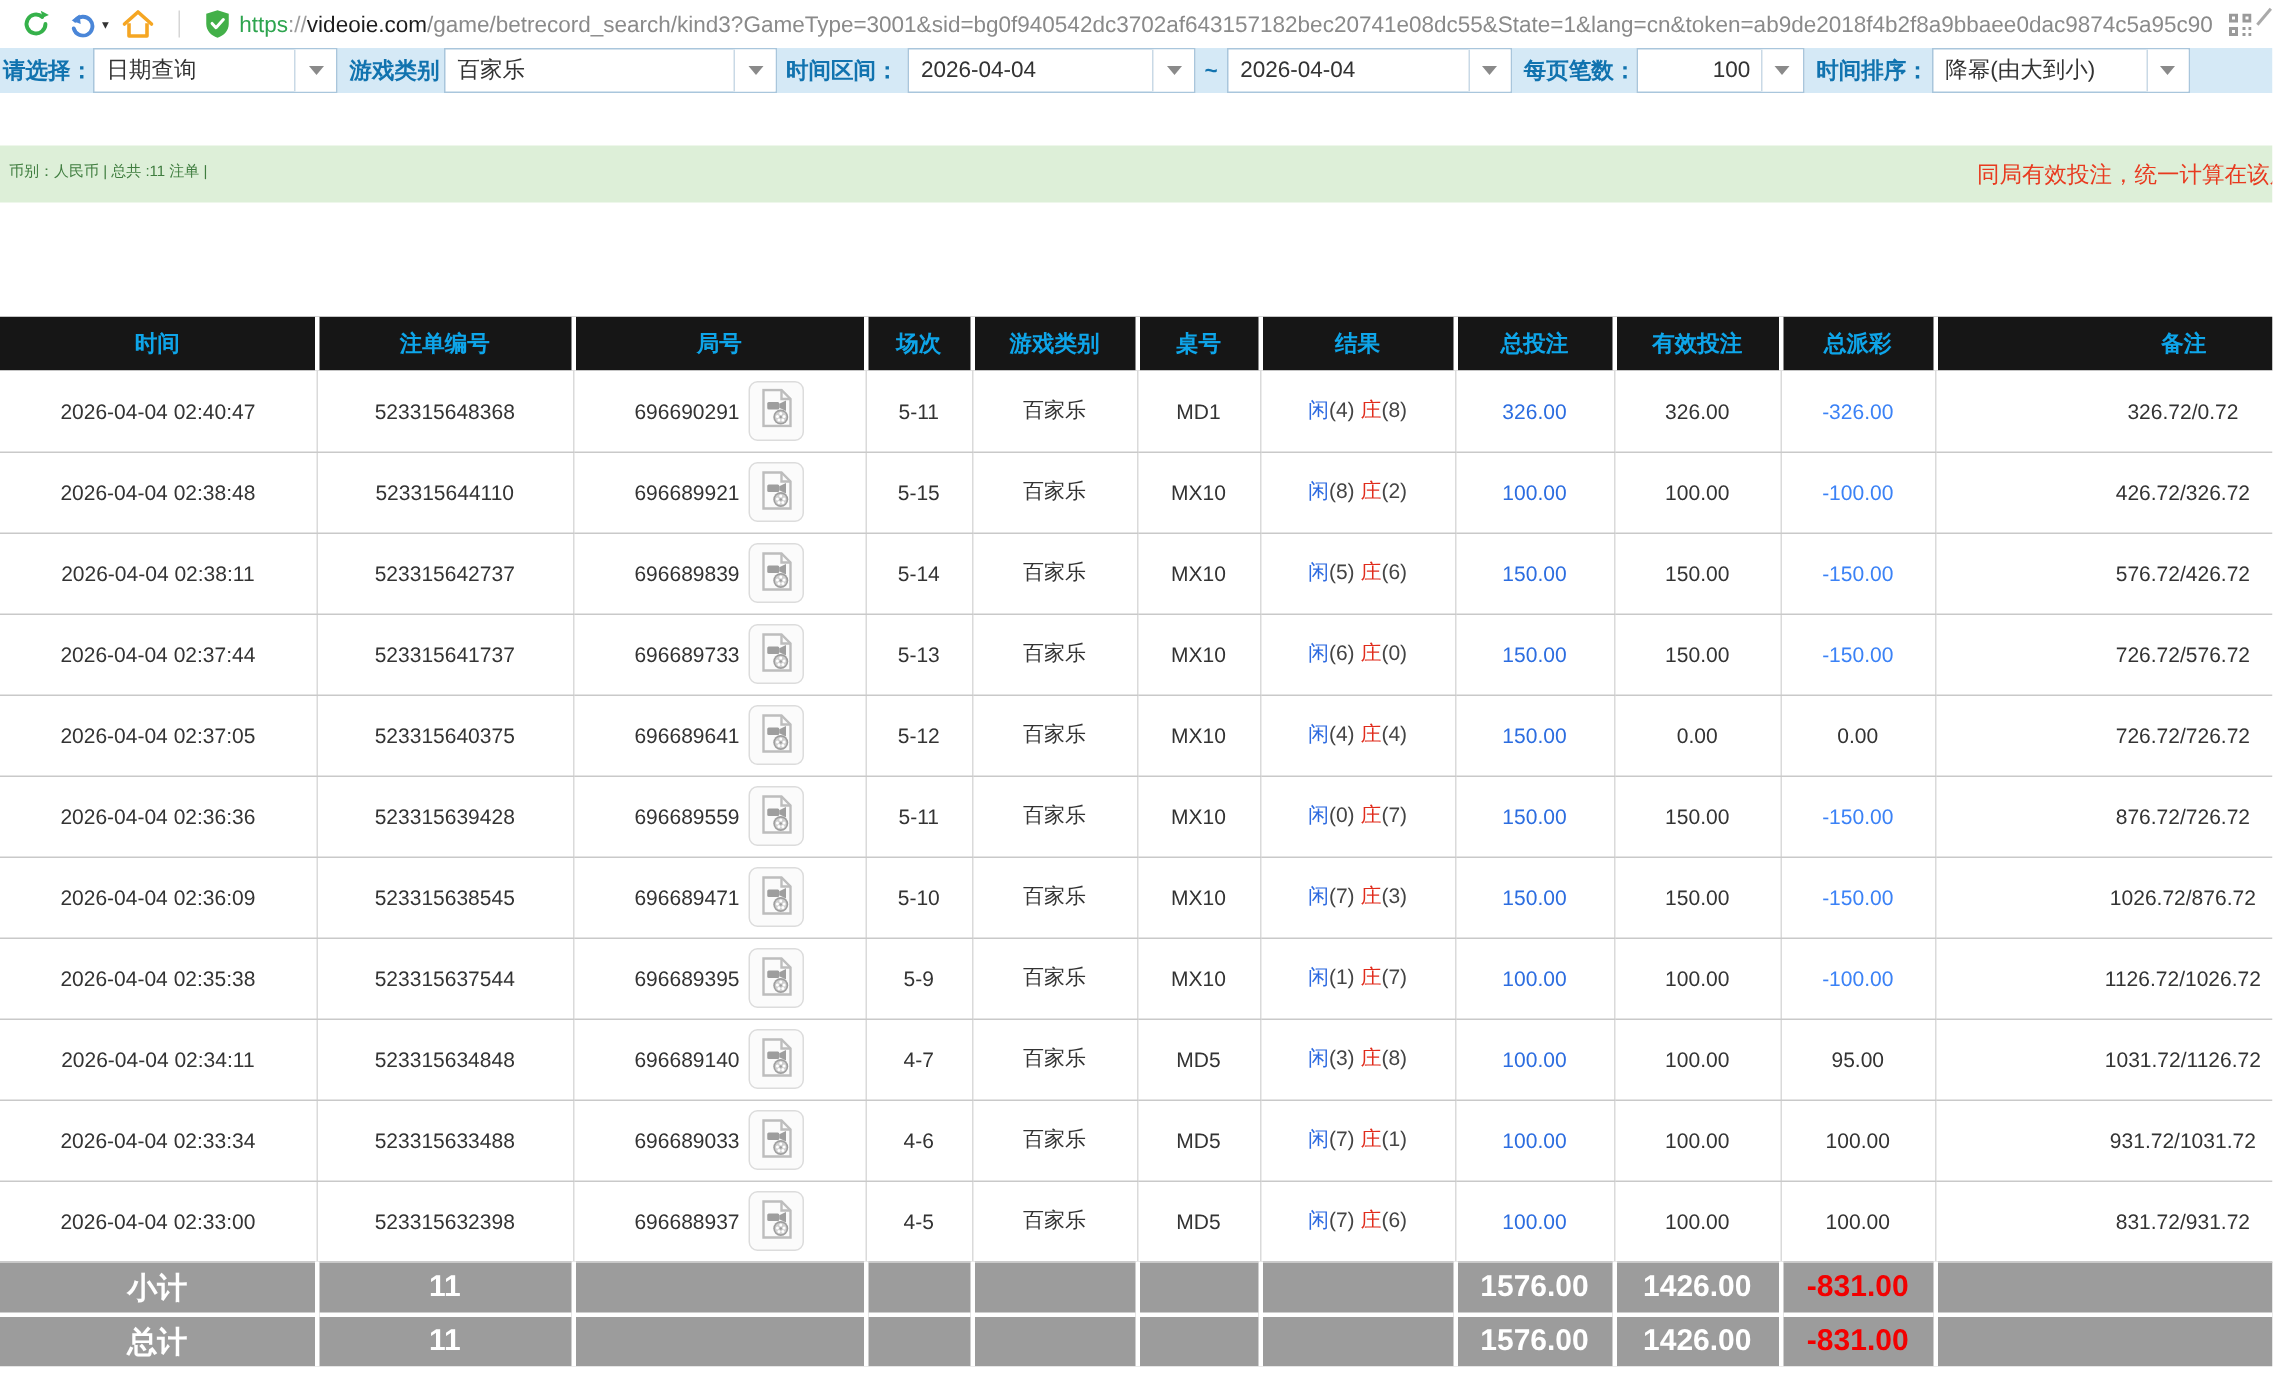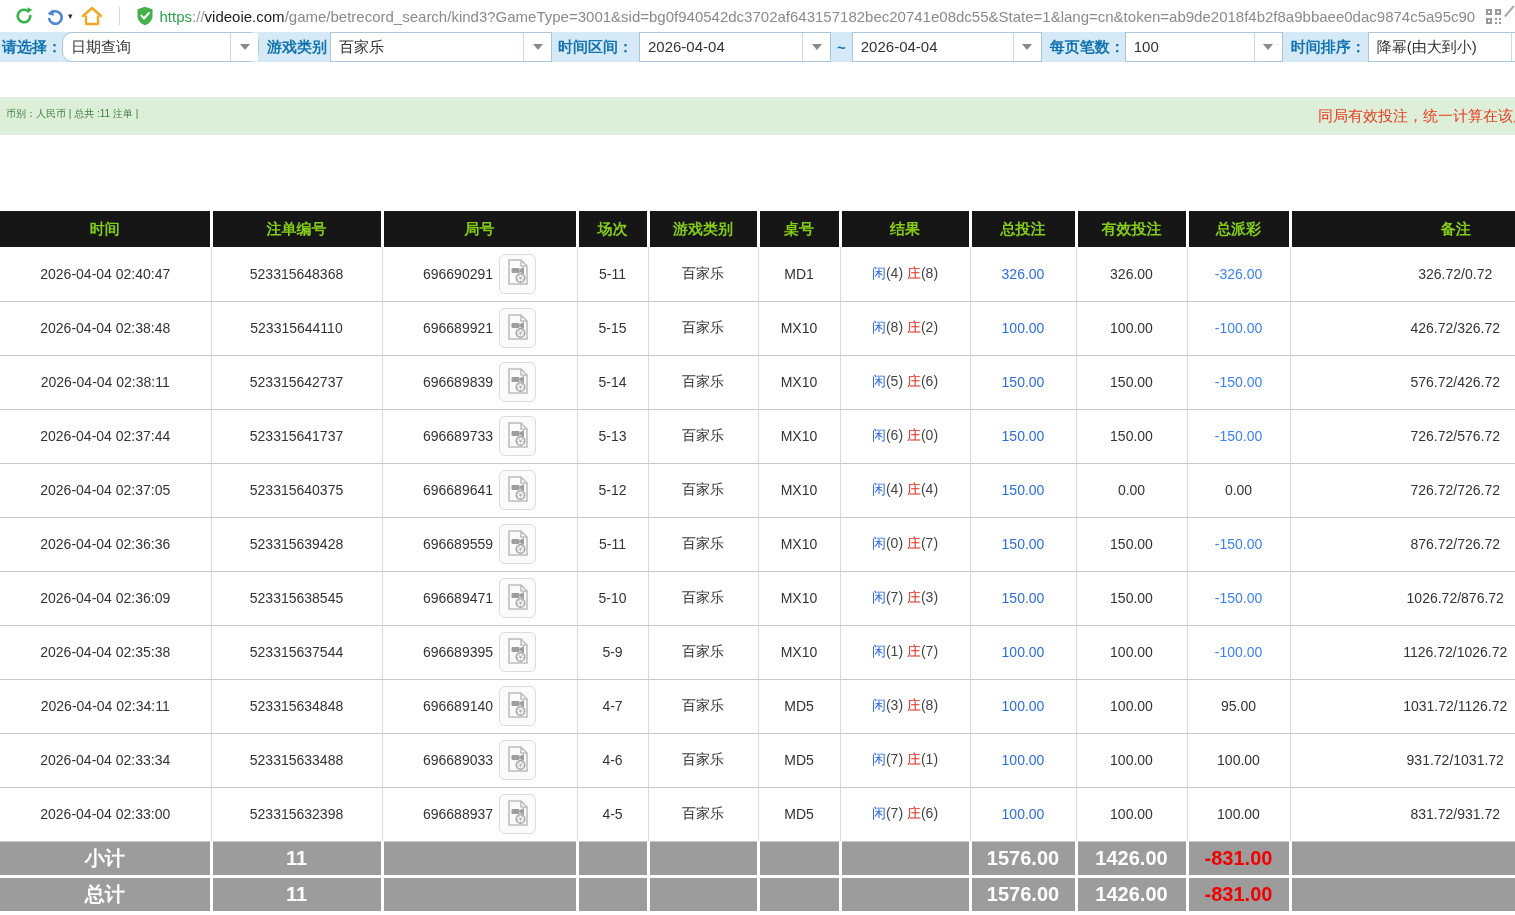--- a/index.html
+++ b/index.html
@@ -32,21 +32,21 @@
   
   .summary-bar { height:38px; background:#ddefd8; position:relative; overflow:hidden; }
   .summary-left { position:absolute; left:6px; top:10px; color:#3f7d3f; font-size:10px; white-space:nowrap; }
   .summary-right { position:absolute; left:1318px; top:10px; color:#e83a1f; font-size:15px; white-space:nowrap; }
 
   .gap-b { height:76px; background:#fff; }
 
   
   .table-wrap { width:1515px; overflow:hidden; }
   table { width:1620px; table-layout:fixed; border-collapse:collapse; }
-  thead th { background:#161616; color:#84cc16; font-size:15px; font-weight:bold; height:36px; text-align:center; border-right:3px solid #fff; }
+  thead th { background:#161616; color:#0ea5e9; font-size:15px; font-weight:bold; height:36px; text-align:center; border-right:3px solid #fff; }
   thead th:last-child { border-right:none; }
   tbody td { height:54px; text-align:center; font-size:14px; color:#333; background:#fff;
     border-bottom:1px solid #c9c9c9; border-right:1px solid #dadada; }
   tbody td:last-child { border-right:none; }
   .val-blue { color:#2c6de0; }
   .val-red { color:#3b82f6; }
   .p-label { color:#2d6ae0; }
   .b-label { color:#e02c1c; }
   .r-num { color:#444; }
   .round-num { vertical-align:middle; }
@@ -106,41 +106,41 @@
         <rect x="13" y="9" width="2" height="2"></rect>
         <rect x="9" y="13" width="2" height="2"></rect>
         <rect x="13" y="13" width="2" height="2"></rect>
     </svg>
   </span>
   <span class="corner-partial"></span>
 </div>
 
 <div class="filter-bar">
   <span class="flabel">请选择：</span>
-  <div class="combo" style="width:197px;border-radius:10px;">
+  <div class="combo" style="width:163px;">
     <span class="combo-text">日期查询</span>
     <span class="combo-arrow"></span>
   </div>
   <span class="flabel" style="margin-left:8px;">游戏类别</span>
   <div class="combo" style="width:222px;margin-left:3px;">
     <span class="combo-text">百家乐</span>
     <span class="combo-arrow"></span>
   </div>
   <span class="flabel" style="margin-left:6px;">时间区间：</span>
   <div class="combo" style="width:192px;margin-left:6px;">
     <span class="combo-text">2026-04-04</span>
     <span class="combo-arrow"></span>
   </div>
   <span class="tilde">~</span>
   <div class="combo" style="width:190px;">
     <span class="combo-text">2026-04-04</span>
     <span class="combo-arrow"></span>
   </div>
   <span class="flabel" style="margin-left:8px;">每页笔数：</span>
-  <div class="combo" style="width:158px;">
+  <div class="combo" style="width:112px;padding-left:42px;">
     <span class="combo-text">100</span>
     <span class="combo-arrow"></span>
   </div>
   <span class="flabel" style="margin-left:8px;">时间排序：</span>
   <div class="combo" style="width:172px;margin-left:2px;">
     <span class="combo-text">降幂(由大到小)</span>
     <span class="combo-arrow"></span>
   </div>
 
 </div>

